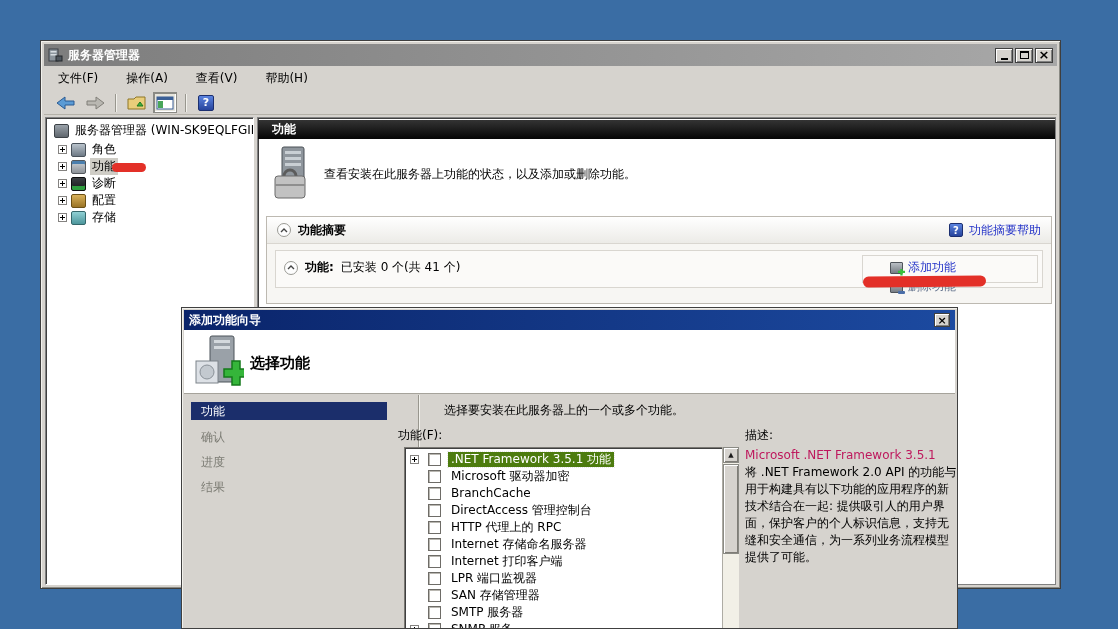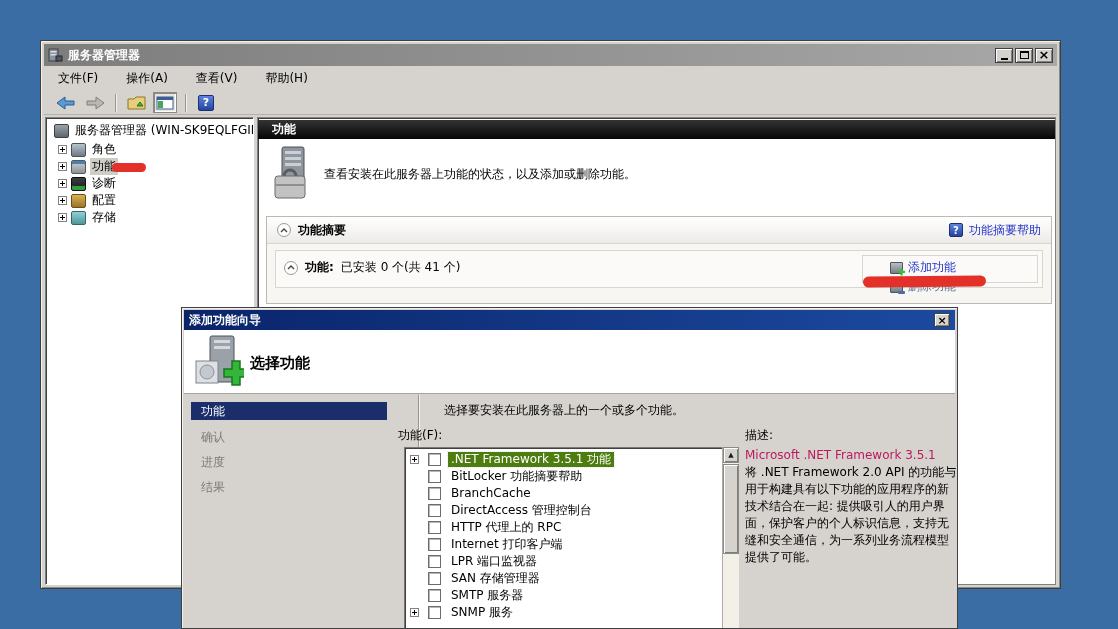--- a/index.html
+++ b/index.html
@@ -331,41 +331,46 @@
 
           <div class="feat-row">
             <span class="expander show"></span>
             <span class="checkbox"></span>
             <span class="feat-label selected">.NET Framework 3.5.1 功能</span>
           </div>
 
           <div class="feat-row">
 
             <span class="checkbox"></span>
-            <span class="feat-label">BitLocker 功能摘要帮助</span>
+            <span class="feat-label">Microsoft 驱动器加密</span>
           </div>
 
           <div class="feat-row">
 
             <span class="checkbox"></span>
             <span class="feat-label">BranchCache</span>
           </div>
 
           <div class="feat-row">
 
             <span class="checkbox"></span>
             <span class="feat-label">DirectAccess 管理控制台</span>
           </div>
 
           <div class="feat-row">
 
             <span class="checkbox"></span>
             <span class="feat-label">HTTP 代理上的 RPC</span>
           </div>
 
+          <div class="feat-row">
+
+            <span class="checkbox"></span>
+            <span class="feat-label">Internet 存储命名服务器</span>
+          </div>
 
           <div class="feat-row">
 
             <span class="checkbox"></span>
             <span class="feat-label">Internet 打印客户端</span>
           </div>
 
           <div class="feat-row">
 
             <span class="checkbox"></span>

